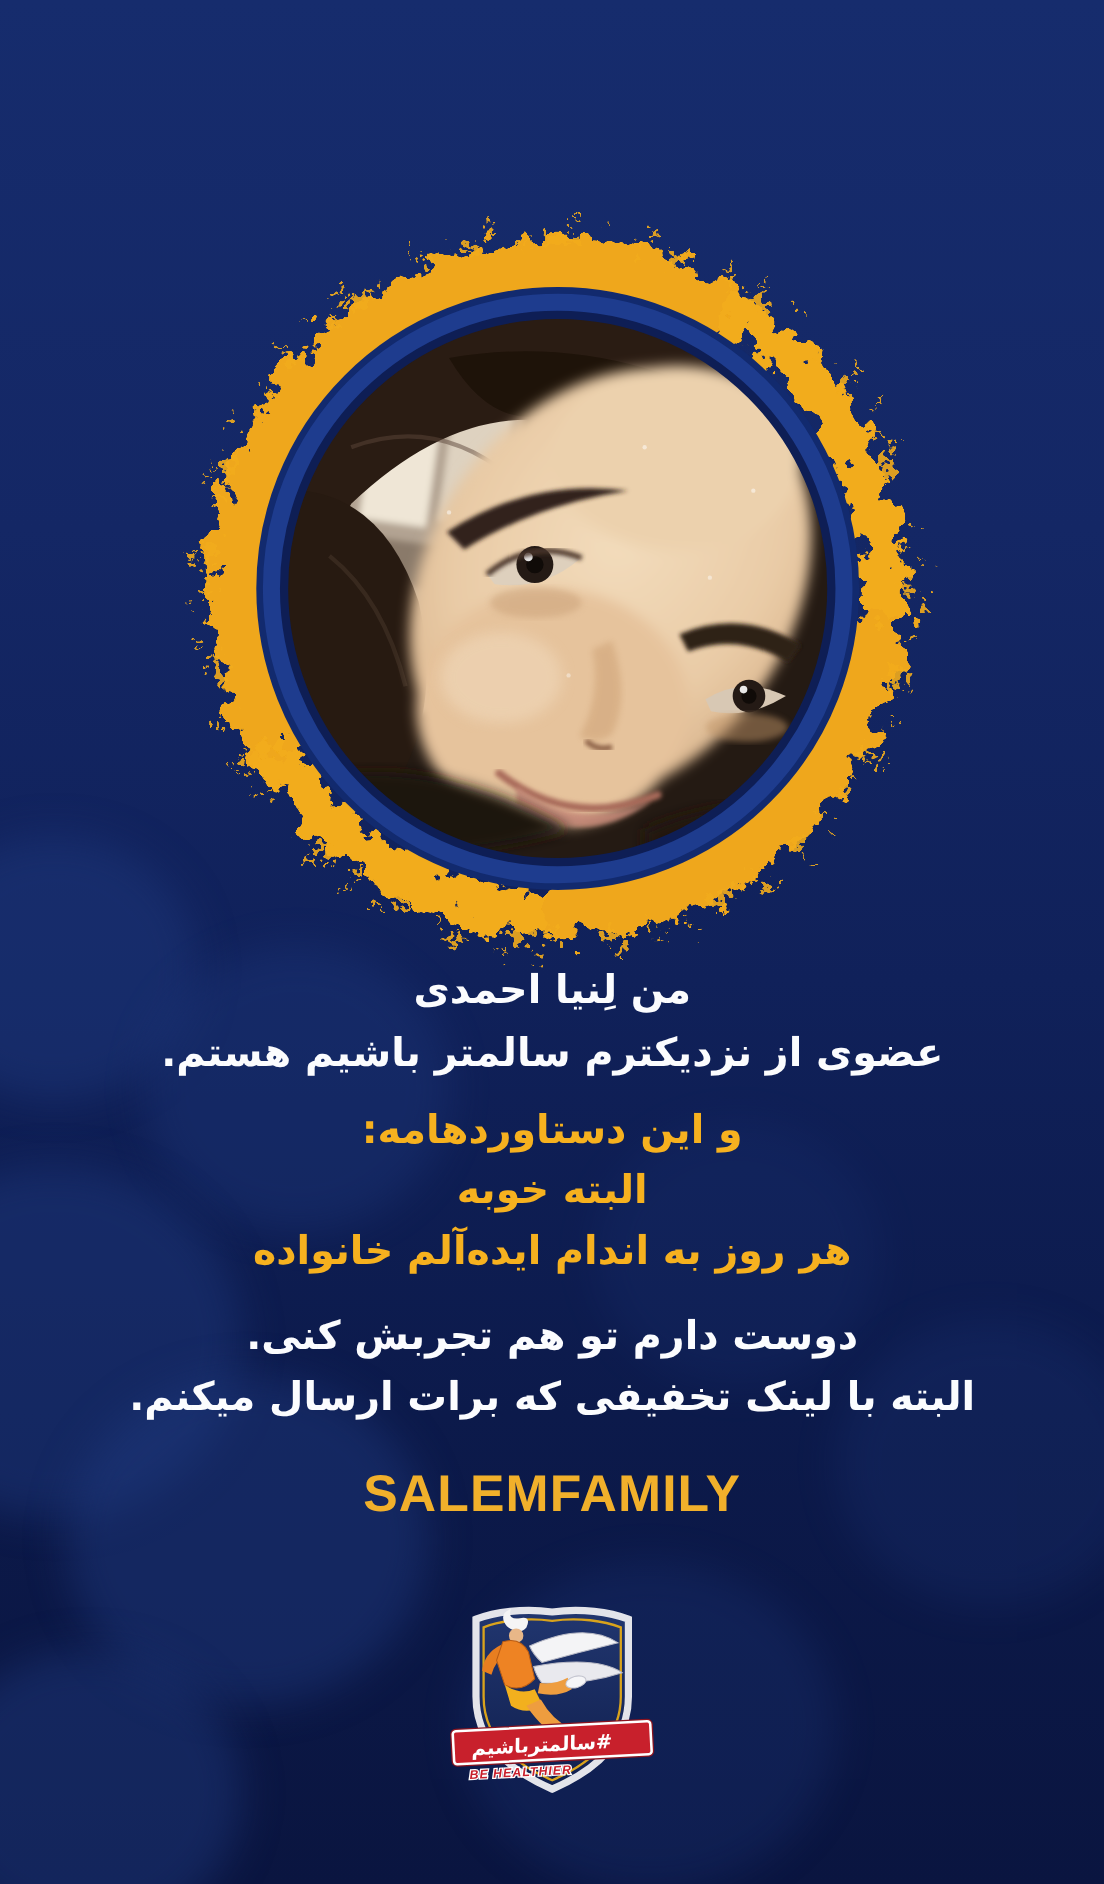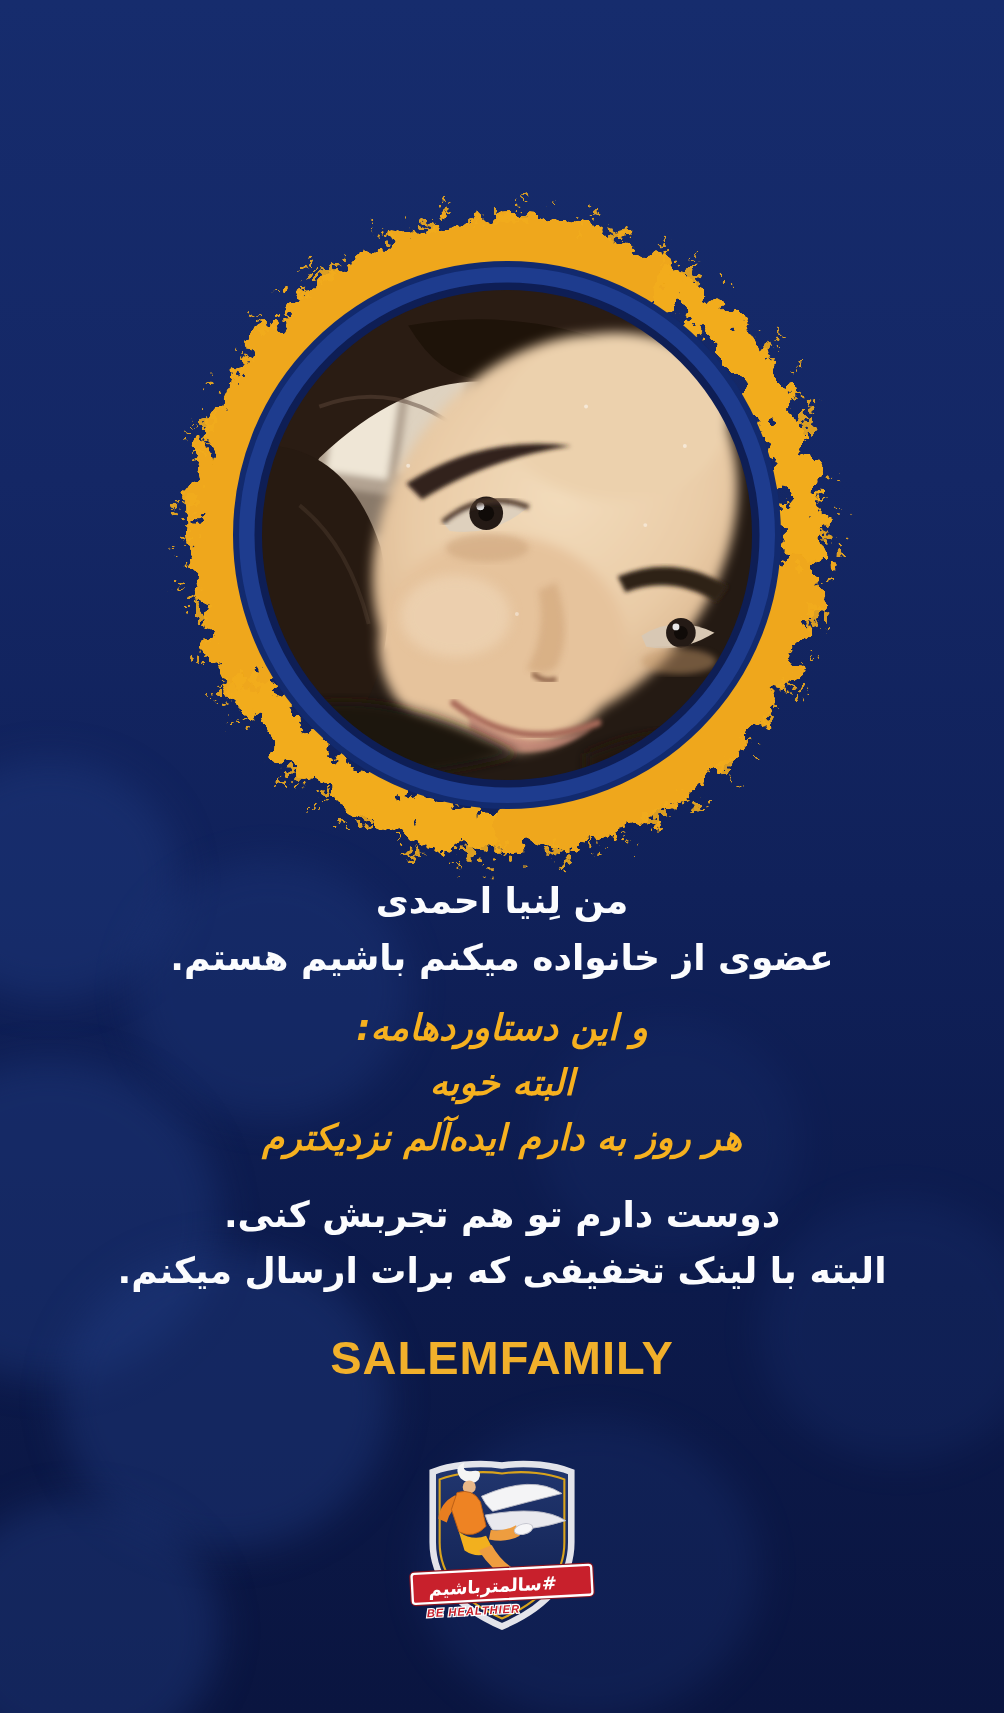--- a/index.html
+++ b/index.html
@@ -51,21 +51,21 @@
   .line {
     font-size: 36px;
     font-weight: bold;
     line-height: 57px;
     color: #FBFCFE;
     letter-spacing: 0;
   }
   .intro-block { margin-bottom: 14px; }
   .achv-block  { margin-bottom: 22px; }
   .achv-block .line { line-height: 55px; }
-  .yellow { color: #F6B11F; font-style: italic; }
+  .yellow { color: #F6B11F; }
   .cta-block { margin-bottom: 34px; }
   .cta-block .line { line-height: 56px; }
 
   .code {
     direction: ltr;
     font-family: Liberation Sans, sans-serif;
     font-size: 47px;
     font-weight: bold;
     letter-spacing: 1px;
     color: #F1B02B;
@@ -196,26 +196,26 @@
     <g>
       <circle cx="367" cy="385" r="250" fill="none" stroke="#0E1E55" stroke-width="10"></circle>
       <circle cx="367" cy="385" r="261" fill="none" stroke="#1E3C8E" stroke-width="17"></circle>
       <circle cx="367" cy="385" r="271" fill="none" stroke="#122A6E" stroke-width="6"></circle>
     </g>
   </svg>
 
   <div class="copy">
     <div class="intro-block">
       <div class="line">من لِنیا احمدی</div>
-      <div class="line">عضوی از خانواده میکنم باشیم هستم.</div>
+      <div class="line">عضوی از نزدیکترم سالمتر باشیم هستم.</div>
     </div>
     <div class="achv-block">
       <div class="line yellow">و این دستاوردهامه:</div>
       <div class="line yellow">البته خوبه</div>
-      <div class="line yellow">هر روز به دارم ایده‌آلم نزدیکترم</div>
+      <div class="line yellow">هر روز به اندام ایده‌آلم خانواده</div>
     </div>
     <div class="cta-block">
       <div class="line">دوست دارم تو هم تجربش کنی.</div>
       <div class="line">البته با لینک تخفیفی که برات ارسال میکنم.</div>
     </div>
     <div class="code">SALEMFAMILY</div>
   </div>
 
   <svg class="logo-svg" viewBox="0 0 220 198" aria-hidden="true">
     <defs>

